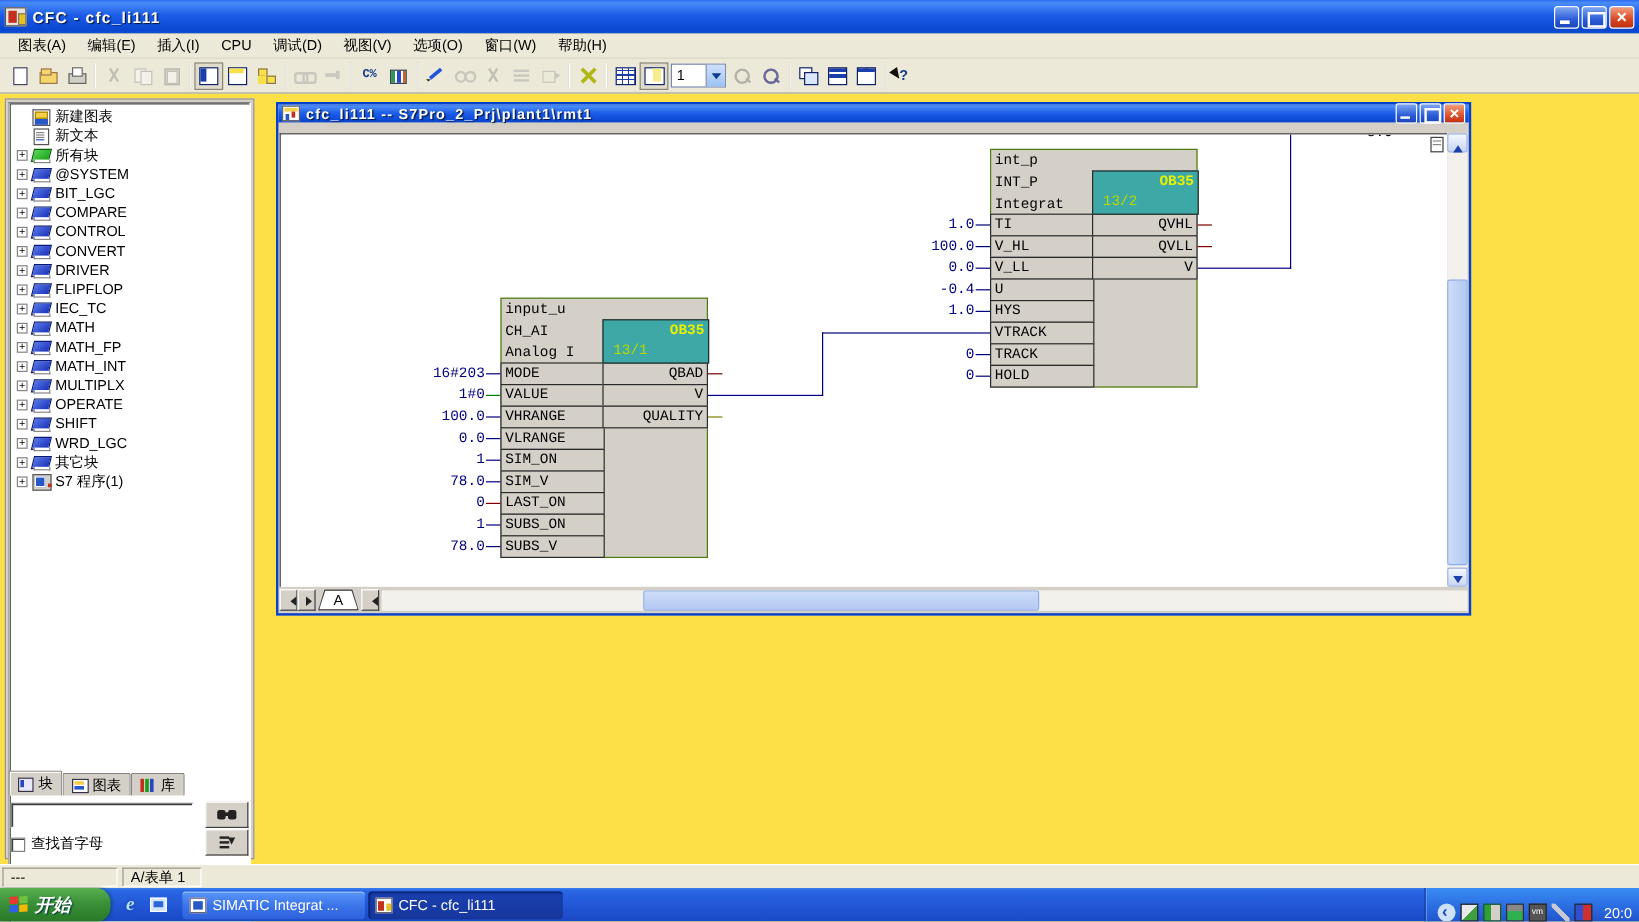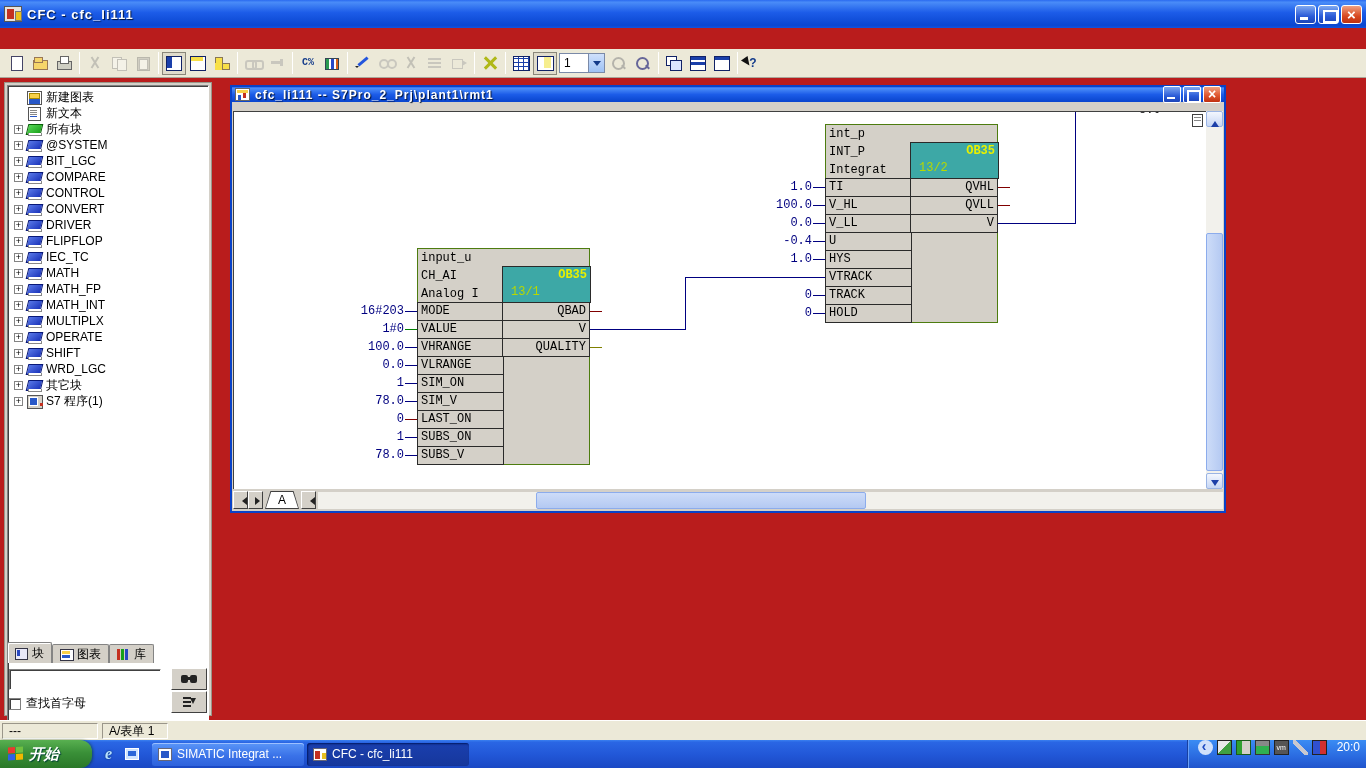--- a/index.html
+++ b/index.html
@@ -1,17 +1,17 @@
 <!DOCTYPE html>
 <html><head>
 <meta charset="utf-8">
 <style>
 *{margin:0;padding:0;box-sizing:border-box}
 html,body{width:1366px;height:768px;overflow:hidden;font-family:"Liberation Sans",sans-serif;font-size:12px}
-.screen{position:relative;width:1366px;height:768px;background:#b91c1c}
+.screen{position:relative;width:1366px;height:768px;background:#fde047}
 
 .titlebar{position:absolute;left:0;top:0;width:1366px;height:28px;background:linear-gradient(180deg,#2a6af0 0%,#4a8cf8 8%,#1c5ce8 45%,#0a46d0 90%,#1152dc 100%);display:flex;align-items:center;padding:0 4px;color:#fff}
 .titlebar .title{font-weight:bold;font-size:13px;margin-left:5px;text-shadow:1px 1px 1px #013;letter-spacing:1px}
 .appicon{width:18px;height:16px;position:relative;background:#e8e4dc;border:1px solid #555}
 .appicon:before{content:"";position:absolute;left:2px;top:2px;width:7px;height:10px;background:#c43020}
 .appicon:after{content:"";position:absolute;left:10px;top:4px;width:5px;height:8px;background:#e8c020;border:1px solid #777}
 .winbtns{margin-left:auto;display:flex;gap:2px}
 .wbtn{width:21px;height:19px;border:1px solid #fff;border-radius:3px;background:linear-gradient(180deg,#7fa8f0,#2c5cd8 60%,#1c44b8);position:relative}
 .wbtn.close{background:linear-gradient(180deg,#f0a080,#d84820 60%,#c03010)}
 .wbtn.min:before{content:"";position:absolute;left:4px;bottom:3px;width:8px;height:3px;background:#fff}
@@ -189,41 +189,52 @@
 .qdesk{width:14px;height:12px;background:#cfe4ff;border:1px solid #fff;position:relative}
 .qdesk:before{content:"";position:absolute;left:2px;top:2px;width:8px;height:5px;background:#2a66d8}
 .tasks{display:flex;align-items:center;gap:3px;height:28px;padding:0 4px}
 .task{width:152px;height:23px;border-radius:3px;display:flex;align-items:center;gap:5px;padding:0 6px;color:#fff;white-space:nowrap;overflow:hidden}
 .task.inactive{background:linear-gradient(180deg,#5a96f8,#3a72e8 55%,#2e62dc);box-shadow:inset 0 1px 0 #9cc0ff}
 .task.active{width:162px;background:linear-gradient(180deg,#1a3fae,#16379c);box-shadow:inset 1px 1px 2px #001860}
 .ticon{width:14px;height:13px;background:#fff;border:1px solid #667;position:relative;flex:none}
 .ticon.sim:before{content:"";position:absolute;left:2px;top:2px;width:8px;height:7px;background:#2858c8}
 .ticon.cfc:before{content:"";position:absolute;left:1px;top:2px;width:5px;height:8px;background:#c43020}
 .ticon.cfc:after{content:"";position:absolute;left:8px;top:4px;width:4px;height:6px;background:#e8c020}
-.tray{margin-left:auto;height:28px;display:flex;align-items:flex-start;gap:4px;padding:0 4px 0 10px;background:linear-gradient(180deg,#3a8cf4,#2a6ae0 60%,#2054cc);border-left:1px solid #1840a0;box-shadow:inset 1px 0 0 #6aa0f8}
+.tray{margin-left:auto;height:28px;display:flex;align-items:flex-end;gap:4px;padding:0 4px 0 10px;background:linear-gradient(180deg,#3a8cf4,#2a6ae0 60%,#2054cc);border-left:1px solid #1840a0;box-shadow:inset 1px 0 0 #6aa0f8}
 .chev{width:15px;height:15px;border-radius:50%;background:#cfe0fb;position:relative}
 .chev:before{content:"\2039";position:absolute;left:4px;top:-2px;color:#1a48c0;font-weight:bold;font-size:14px}
 .trayicon{width:15px;height:15px;position:relative;flex:none}
 .clock{color:#fff;font-size:12px;padding:0 2px 0 6px;white-space:nowrap}
 </style>
 </head>
 <body>
 
 <div class="screen">
 
   <div class="titlebar">
     <span class="appicon"></span>
     <span class="title">CFC - cfc_li111</span>
     <span class="winbtns">
       <span class="wbtn min"></span>
       <span class="wbtn max"></span>
       <span class="wbtn close"></span>
     </span>
   </div>
 
+  <div class="menubar">
+    <span class="mitem">图表(A)</span>
+    <span class="mitem">编辑(E)</span>
+    <span class="mitem">插入(I)</span>
+    <span class="mitem">CPU</span>
+    <span class="mitem">调试(D)</span>
+    <span class="mitem">视图(V)</span>
+    <span class="mitem">选项(O)</span>
+    <span class="mitem">窗口(W)</span>
+    <span class="mitem">帮助(H)</span>
+  </div>
 
   <div class="toolbar">
     <span class="tbtn">
         <span class="ic ic-new"></span>
       </span>
     <span class="tbtn">
         <span class="ic ic-open"></span>
       </span>
     <span class="tbtn">
         <span class="ic ic-print"></span>

